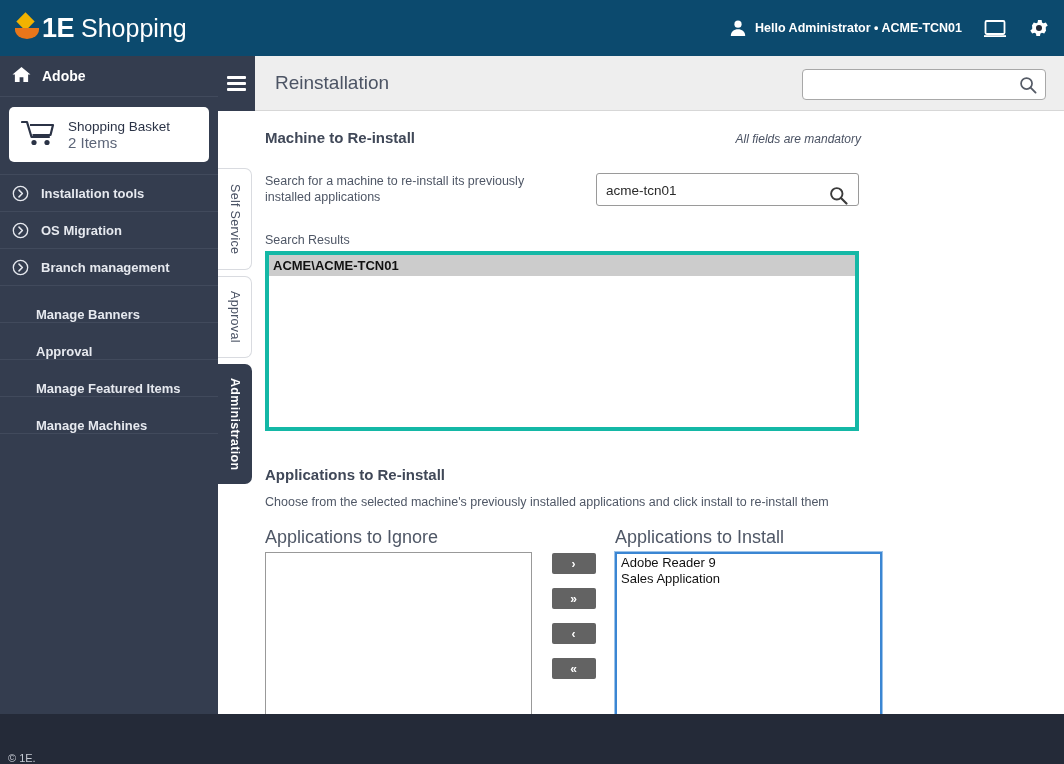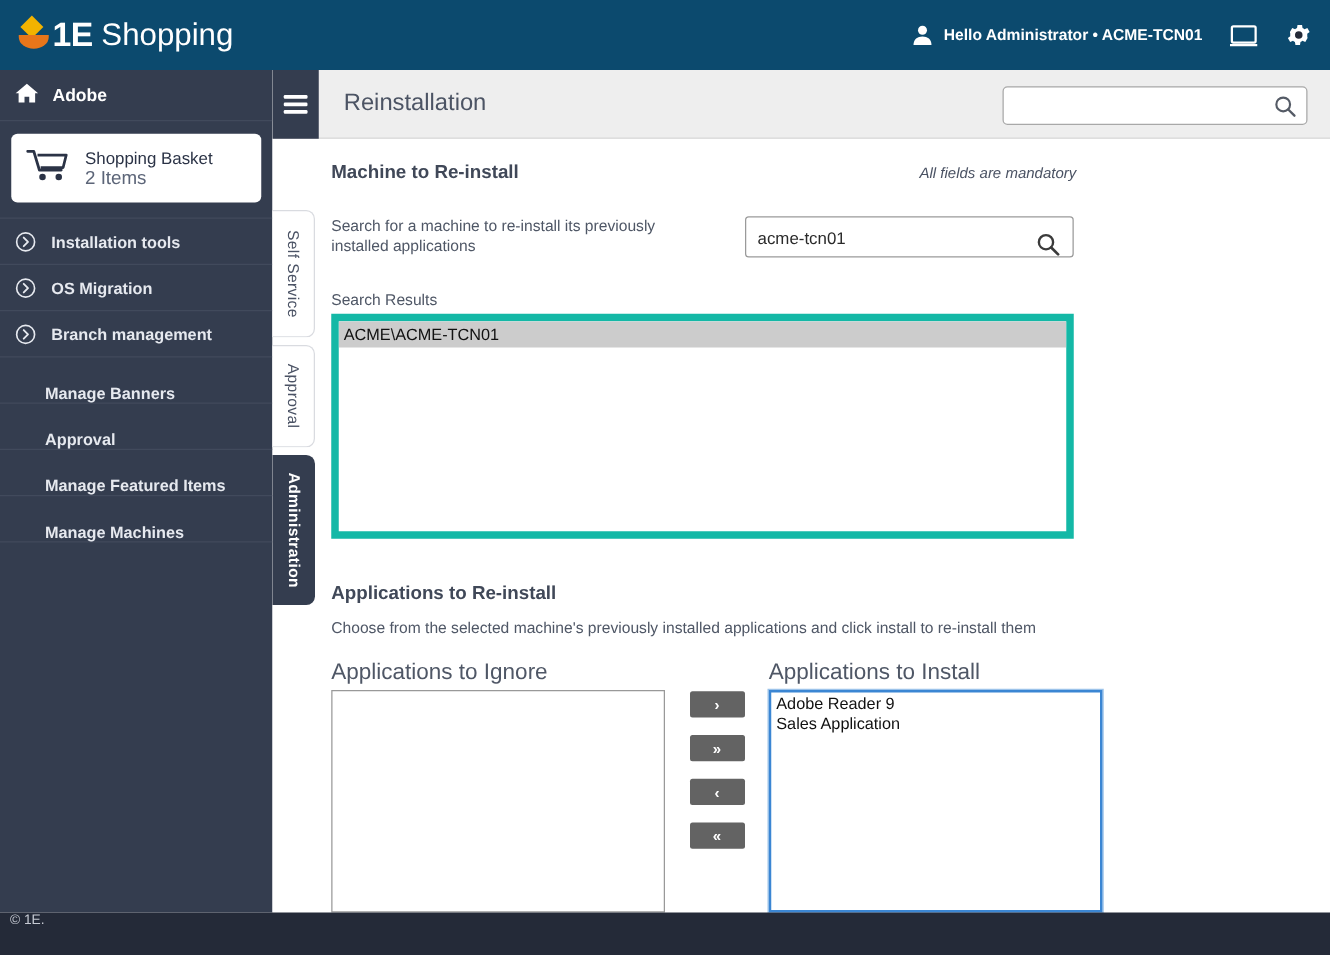--- a/index.html
+++ b/index.html
@@ -290,23 +290,24 @@
 
   .results-label {
     margin-top: 27px;
     font-size: 12.5px;
     color: #4f5766;
   }
   .results-box {
     margin-top: 4px;
     width: 594px;
     height: 180px;
-    border: 6px solid #14b8a6;
+    border: 4px solid #14b8a6;
     background: #ffffff;
     overflow: hidden;
+    font-weight: bold;
   }
   .result-item {
     background: #cccccc;
     color: #111111;
     font-size: 13px;
     padding: 3px 0 3px 4px;
     line-height: 15px;
     cursor: pointer;
   }
 
@@ -376,24 +377,24 @@
     align-items: center;
     justify-content: center;
     font-family: "Liberation Sans", sans-serif;
   }
 
   
   .footer {
     position: absolute;
     left: 0; bottom: 0;
     width: 1064px;
-    height: 34px;
+    height: 50px;
     background: #242a38;
     display: flex;
-    align-items: flex-start;
+    align-items: flex-end;
     padding-left: 8px;
   }
   .footer-text {
     color: #c6cad3;
     font-size: 11px;
   }
 </style>
 </head>
 <body>
 

